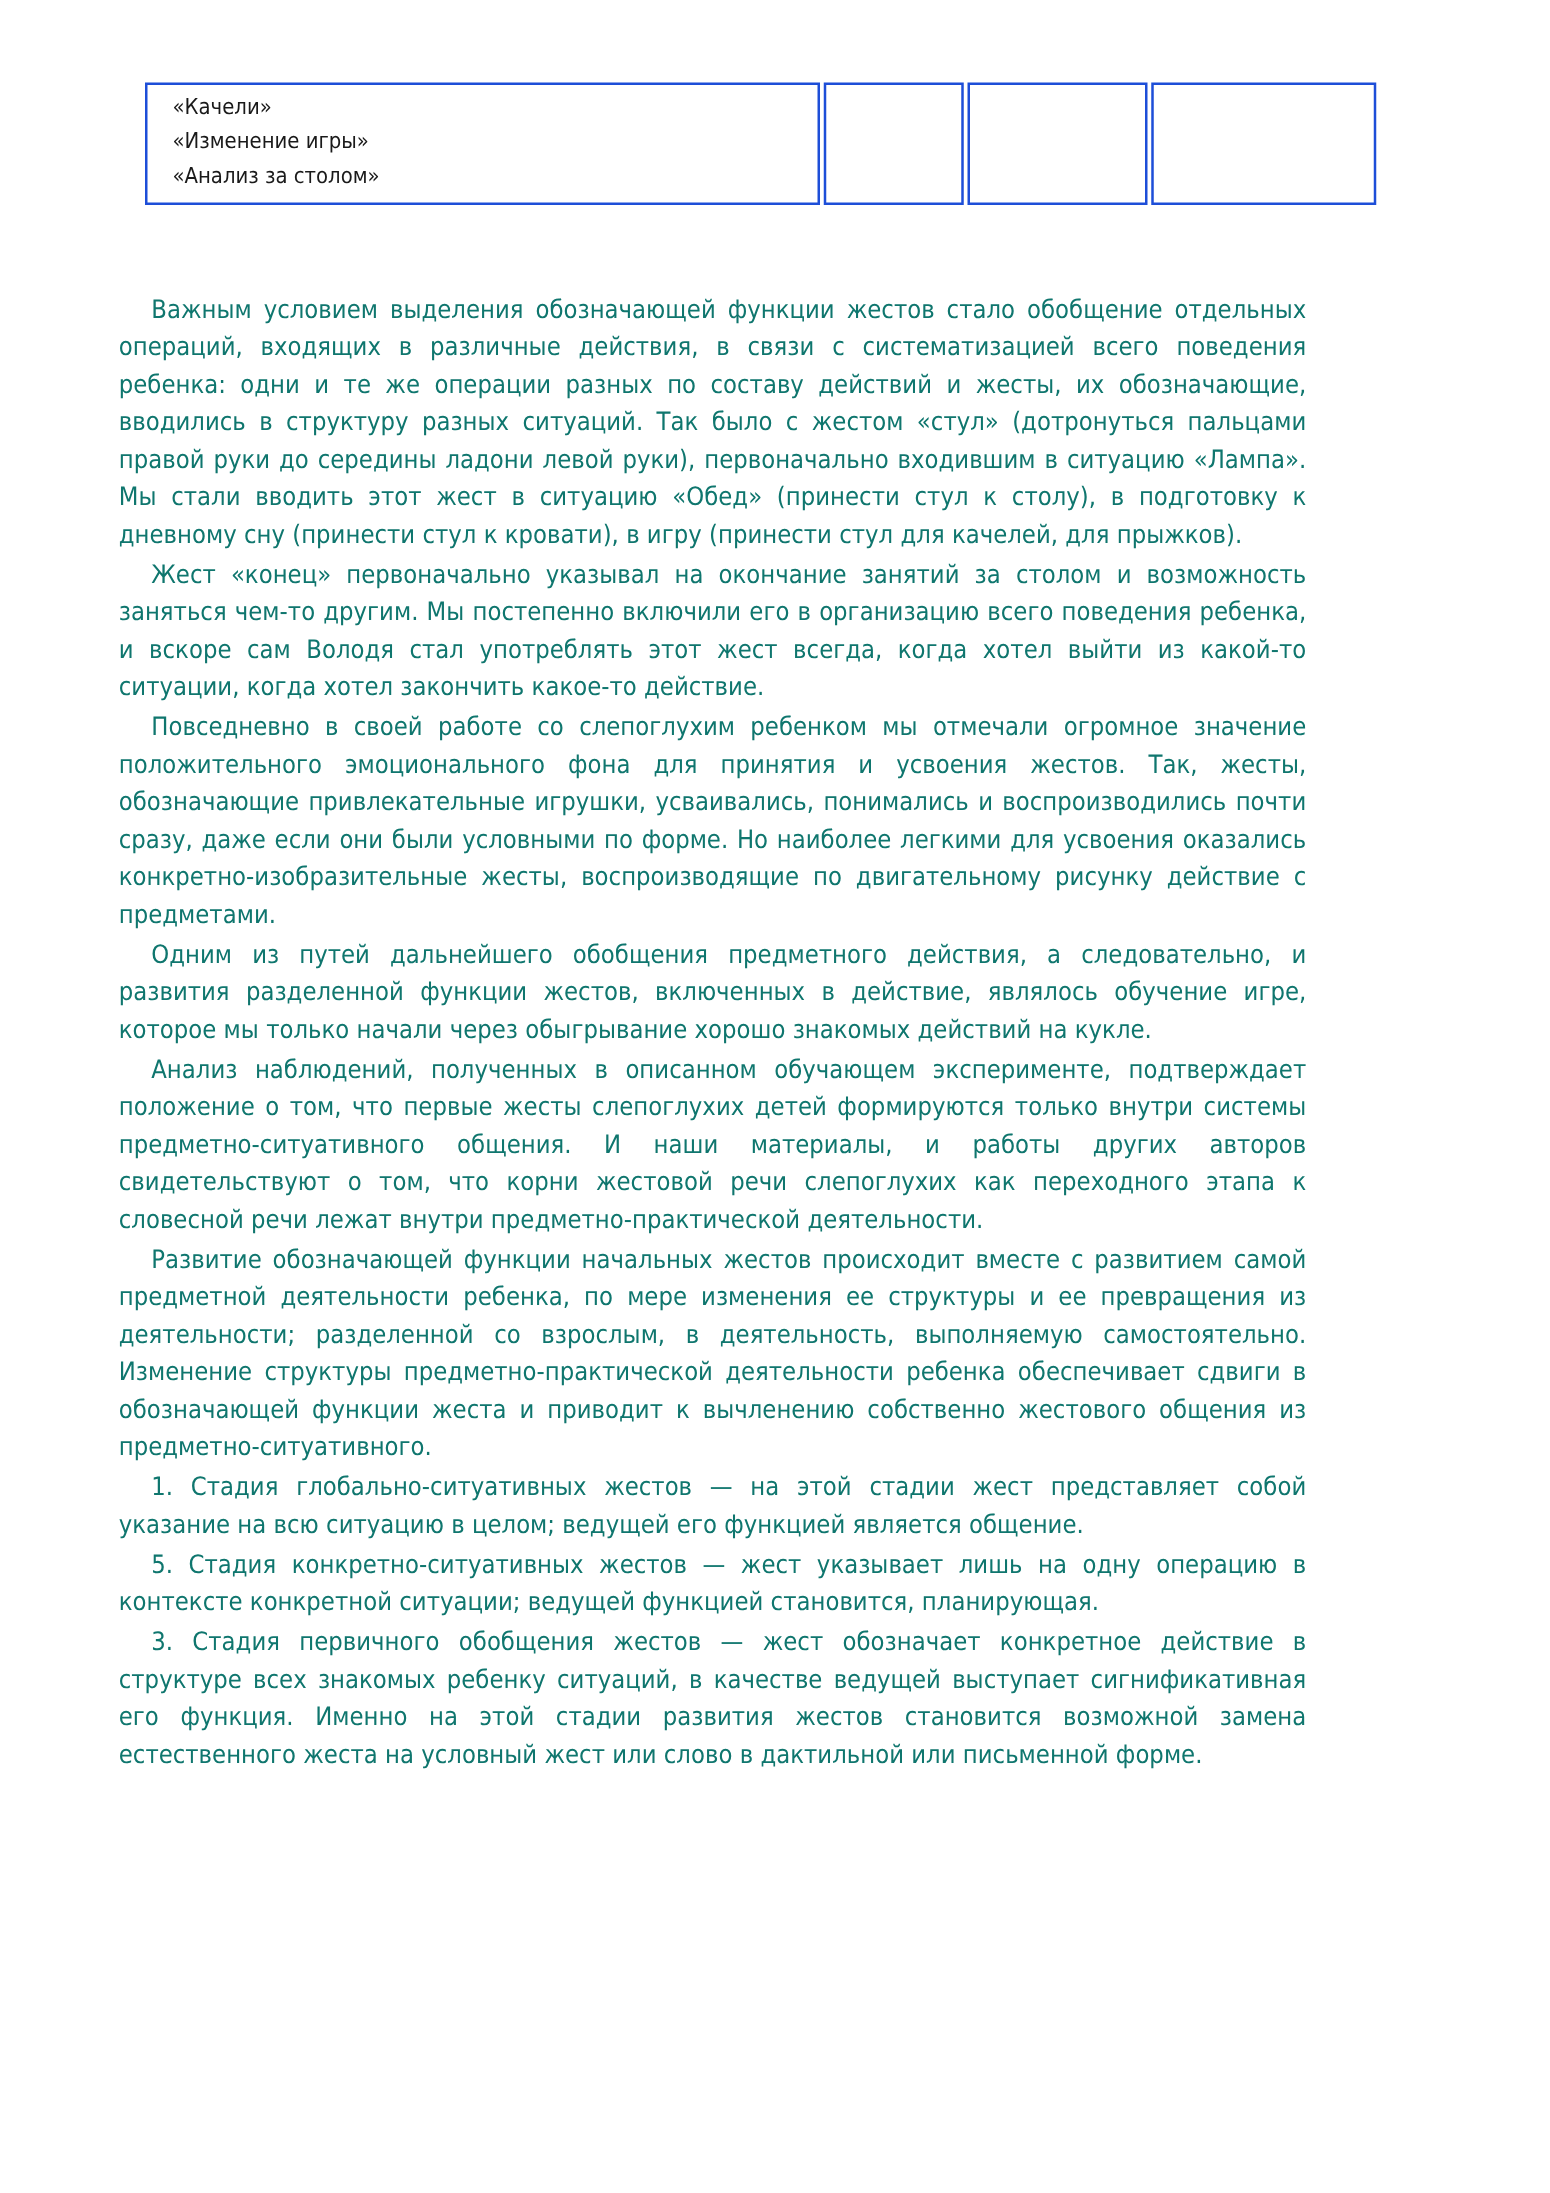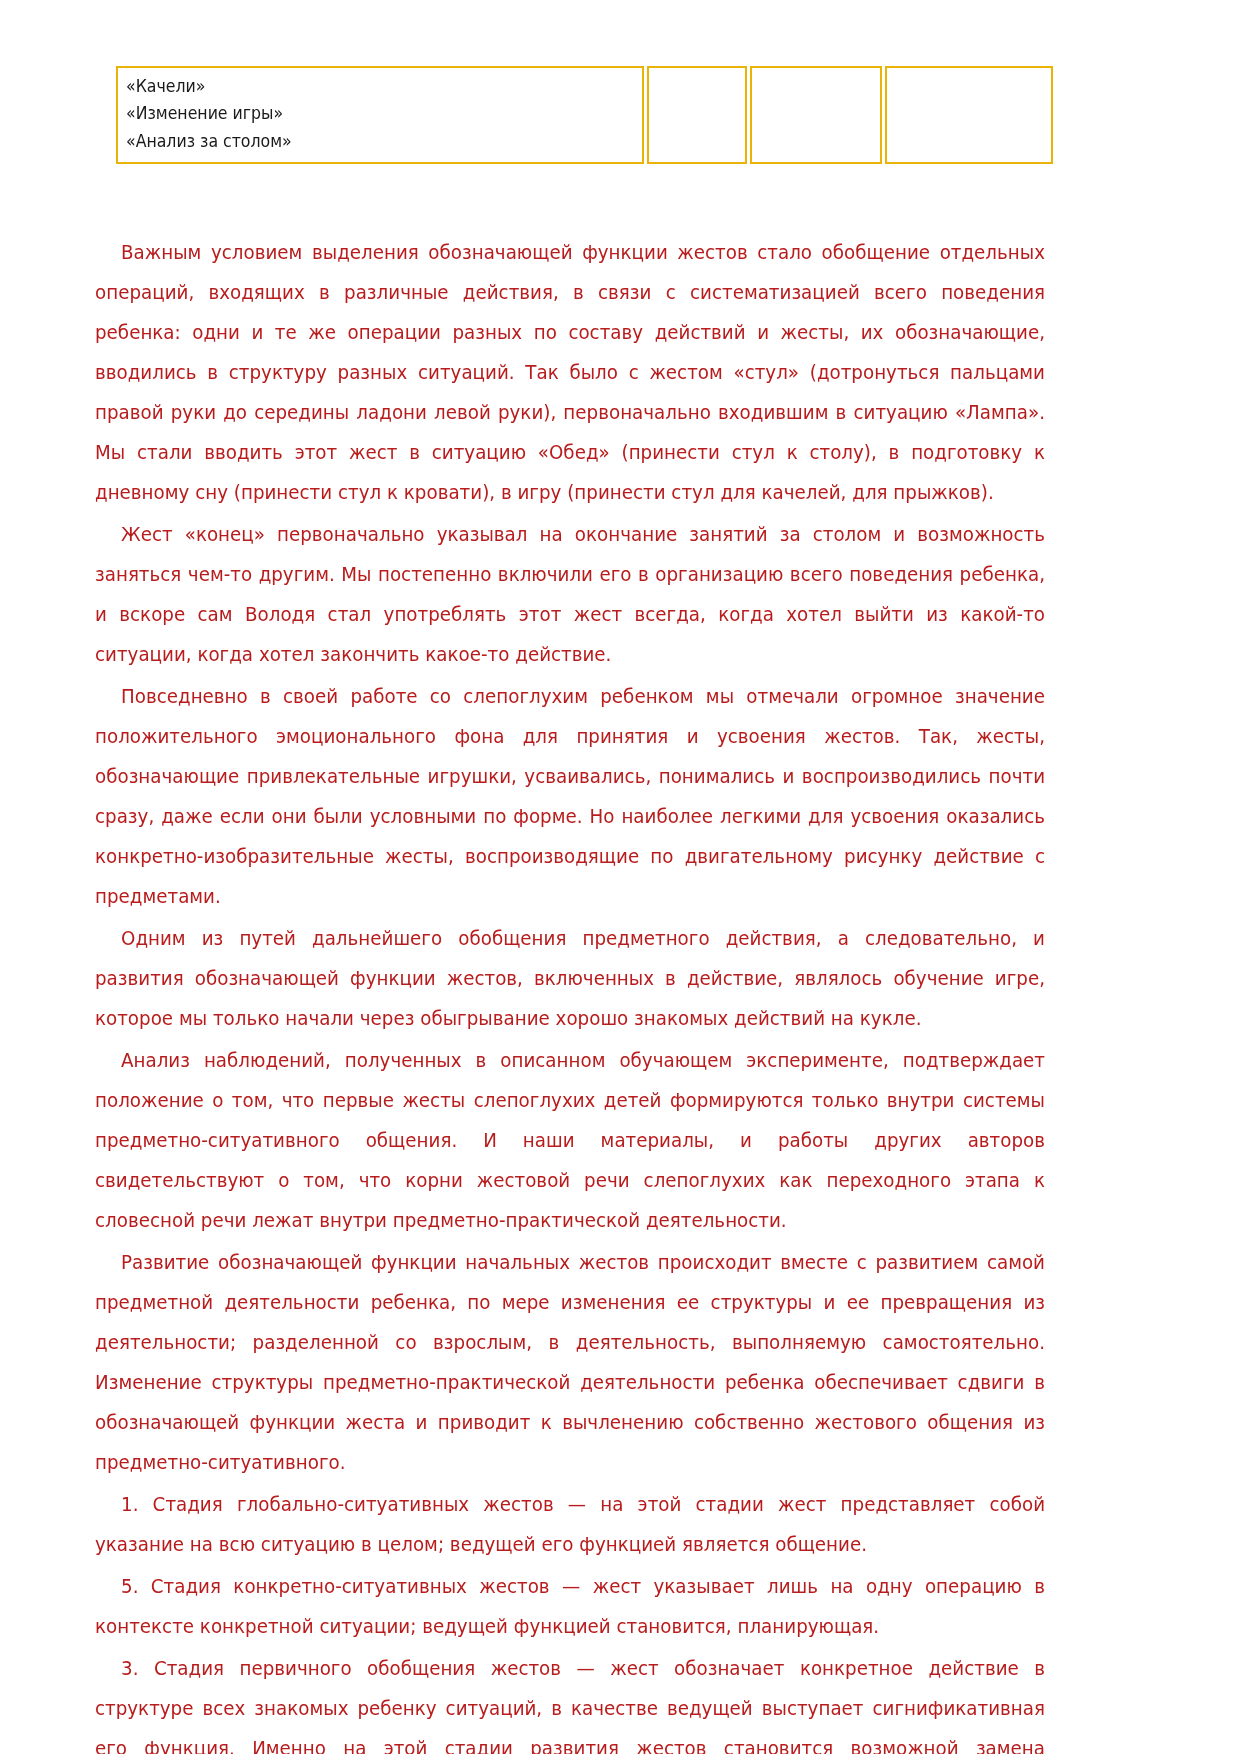--- a/index.html
+++ b/index.html
@@ -30,24 +30,24 @@
     top: 63px;
     width: 920px;
   }
   table.data-table {
     border-collapse: separate;
     border-spacing: 3px 3px;
     width: 920px;
     table-layout: fixed;
   }
   table.data-table td {
-    border: 2px solid #eab308;
+    border: 2px solid #1d4ed8;
     background: #ffffff;
     vertical-align: top;
-    padding: 5px 8px 7px 8px;
+    padding: 5px 8px 7px 20px;
     font-size: 17.5px;
     line-height: 1.56;
     color: #1a1a1a;
     font-family: "DejaVu Sans Condensed", "Liberation Sans Narrow", "Liberation Sans", sans-serif;
   }
   td.col-label { width: 508px; }
   td.col-n1 { width: 80px; }
   td.col-n2 { width: 112px; }
   td.col-n3 { width: 148px; }
   .cell-lines > div { white-space: nowrap; }
@@ -64,24 +64,24 @@
     left: 95px;
     top: 232px;
     width: 950px;
   }
   p.para {
     margin: 0 0 2px 0;
     text-align: justify;
     text-justify: inter-word;
     text-indent: 26px;
     font-size: 20.3px;
-    line-height: 40px;
+    line-height: 30px;
     letter-spacing: 0.02px;
     word-spacing: 0px;
-    color: #b91c1c;
+    color: #0f766e;
     hyphens: none;
   }
   p.para.gap {
     margin-top: 0;
   }
   p.para:last-child { margin-bottom: 0; }
 </style>
 </head>
 <body>
 
@@ -103,21 +103,21 @@
           <td class="col-n3 empty-cell"></td>
         </tr>
       </tbody>
     </table>
   </div>
 
   <div class="body">
     <p class="para">Важным условием выделения обозначающей функции жестов стало обобщение отдельных операций, входящих в различные действия, в связи с систематизацией всего поведения ребенка: одни и те же операции разных по составу действий и жесты, их обозначающие, вводились в структуру разных ситуаций. Так было с жестом «стул» (дотронуться пальцами правой руки до середины ладони левой руки), первоначально входившим в ситуацию «Лампа». Мы стали вводить этот жест в ситуацию «Обед» (принести стул к столу), в подготовку к дневному сну (принести стул к кровати), в игру (принести стул для качелей, для прыжков).</p>
     <p class="para">Жест «конец» первоначально указывал на окончание занятий за столом и возможность заняться чем-то другим. Мы постепенно включили его в организацию всего поведения ребенка, и вскоре сам Володя стал употреблять этот жест всегда, когда хотел выйти из какой-то ситуации, когда хотел закончить какое-то действие.</p>
     <p class="para">Повседневно в своей работе со слепоглухим ребенком мы отмечали огромное значение положительного эмоционального фона для принятия и усвоения жестов. Так, жесты, обозначающие привлекательные игрушки, усваивались, понимались и воспроизводились почти сразу, даже если они были условными по форме. Но наиболее легкими для усвоения оказались конкретно-изобразительные жесты, воспроизводящие по двигательному рисунку действие с предметами.</p>
-    <p class="para">Одним из путей дальнейшего обобщения предметного действия, а следовательно, и развития обозначающей функции жестов, включенных в действие, являлось обучение игре, которое мы только начали через обыгрывание хорошо знакомых действий на кукле.</p>
+    <p class="para">Одним из путей дальнейшего обобщения предметного действия, а следовательно, и развития разделенной функции жестов, включенных в действие, являлось обучение игре, которое мы только начали через обыгрывание хорошо знакомых действий на кукле.</p>
     <p class="para">Анализ наблюдений, полученных в описанном обучающем эксперименте, подтверждает положение о том, что первые жесты слепоглухих детей формируются только внутри системы предметно-ситуативного общения. И наши материалы, и работы других авторов свидетельствуют о том, что корни жестовой речи слепоглухих как переходного этапа к словесной речи лежат внутри предметно-практической деятельности.</p>
     <p class="para">Развитие обозначающей функции начальных жестов происходит вместе с развитием самой предметной деятельности ребенка, по мере изменения ее структуры и ее превращения из деятельности; разделенной со взрослым, в деятельность, выполняемую самостоятельно. Изменение структуры предметно-практической деятельности ребенка обеспечивает сдвиги в обозначающей функции жеста и приводит к вычленению собственно жестового общения из предметно-ситуативного.</p>
     <p class="para gap">1. Стадия глобально-ситуативных жестов — на этой стадии жест представляет собой указание на всю ситуацию в целом; ведущей его функцией является общение.</p>
     <p class="para gap">5. Стадия конкретно-ситуативных жестов — жест указывает лишь на одну операцию в контексте конкретной ситуации; ведущей функцией становится, планирующая.</p>
     <p class="para gap">3. Стадия первичного обобщения жестов — жест обозначает конкретное действие в структуре всех знакомых ребенку ситуаций, в качестве ведущей выступает сигнификативная его функция. Именно на этой стадии развития жестов становится возможной замена естественного жеста на условный жест или слово в дактильной или письменной форме.</p>
   </div>
 
 </div>
 
 </body></html>

